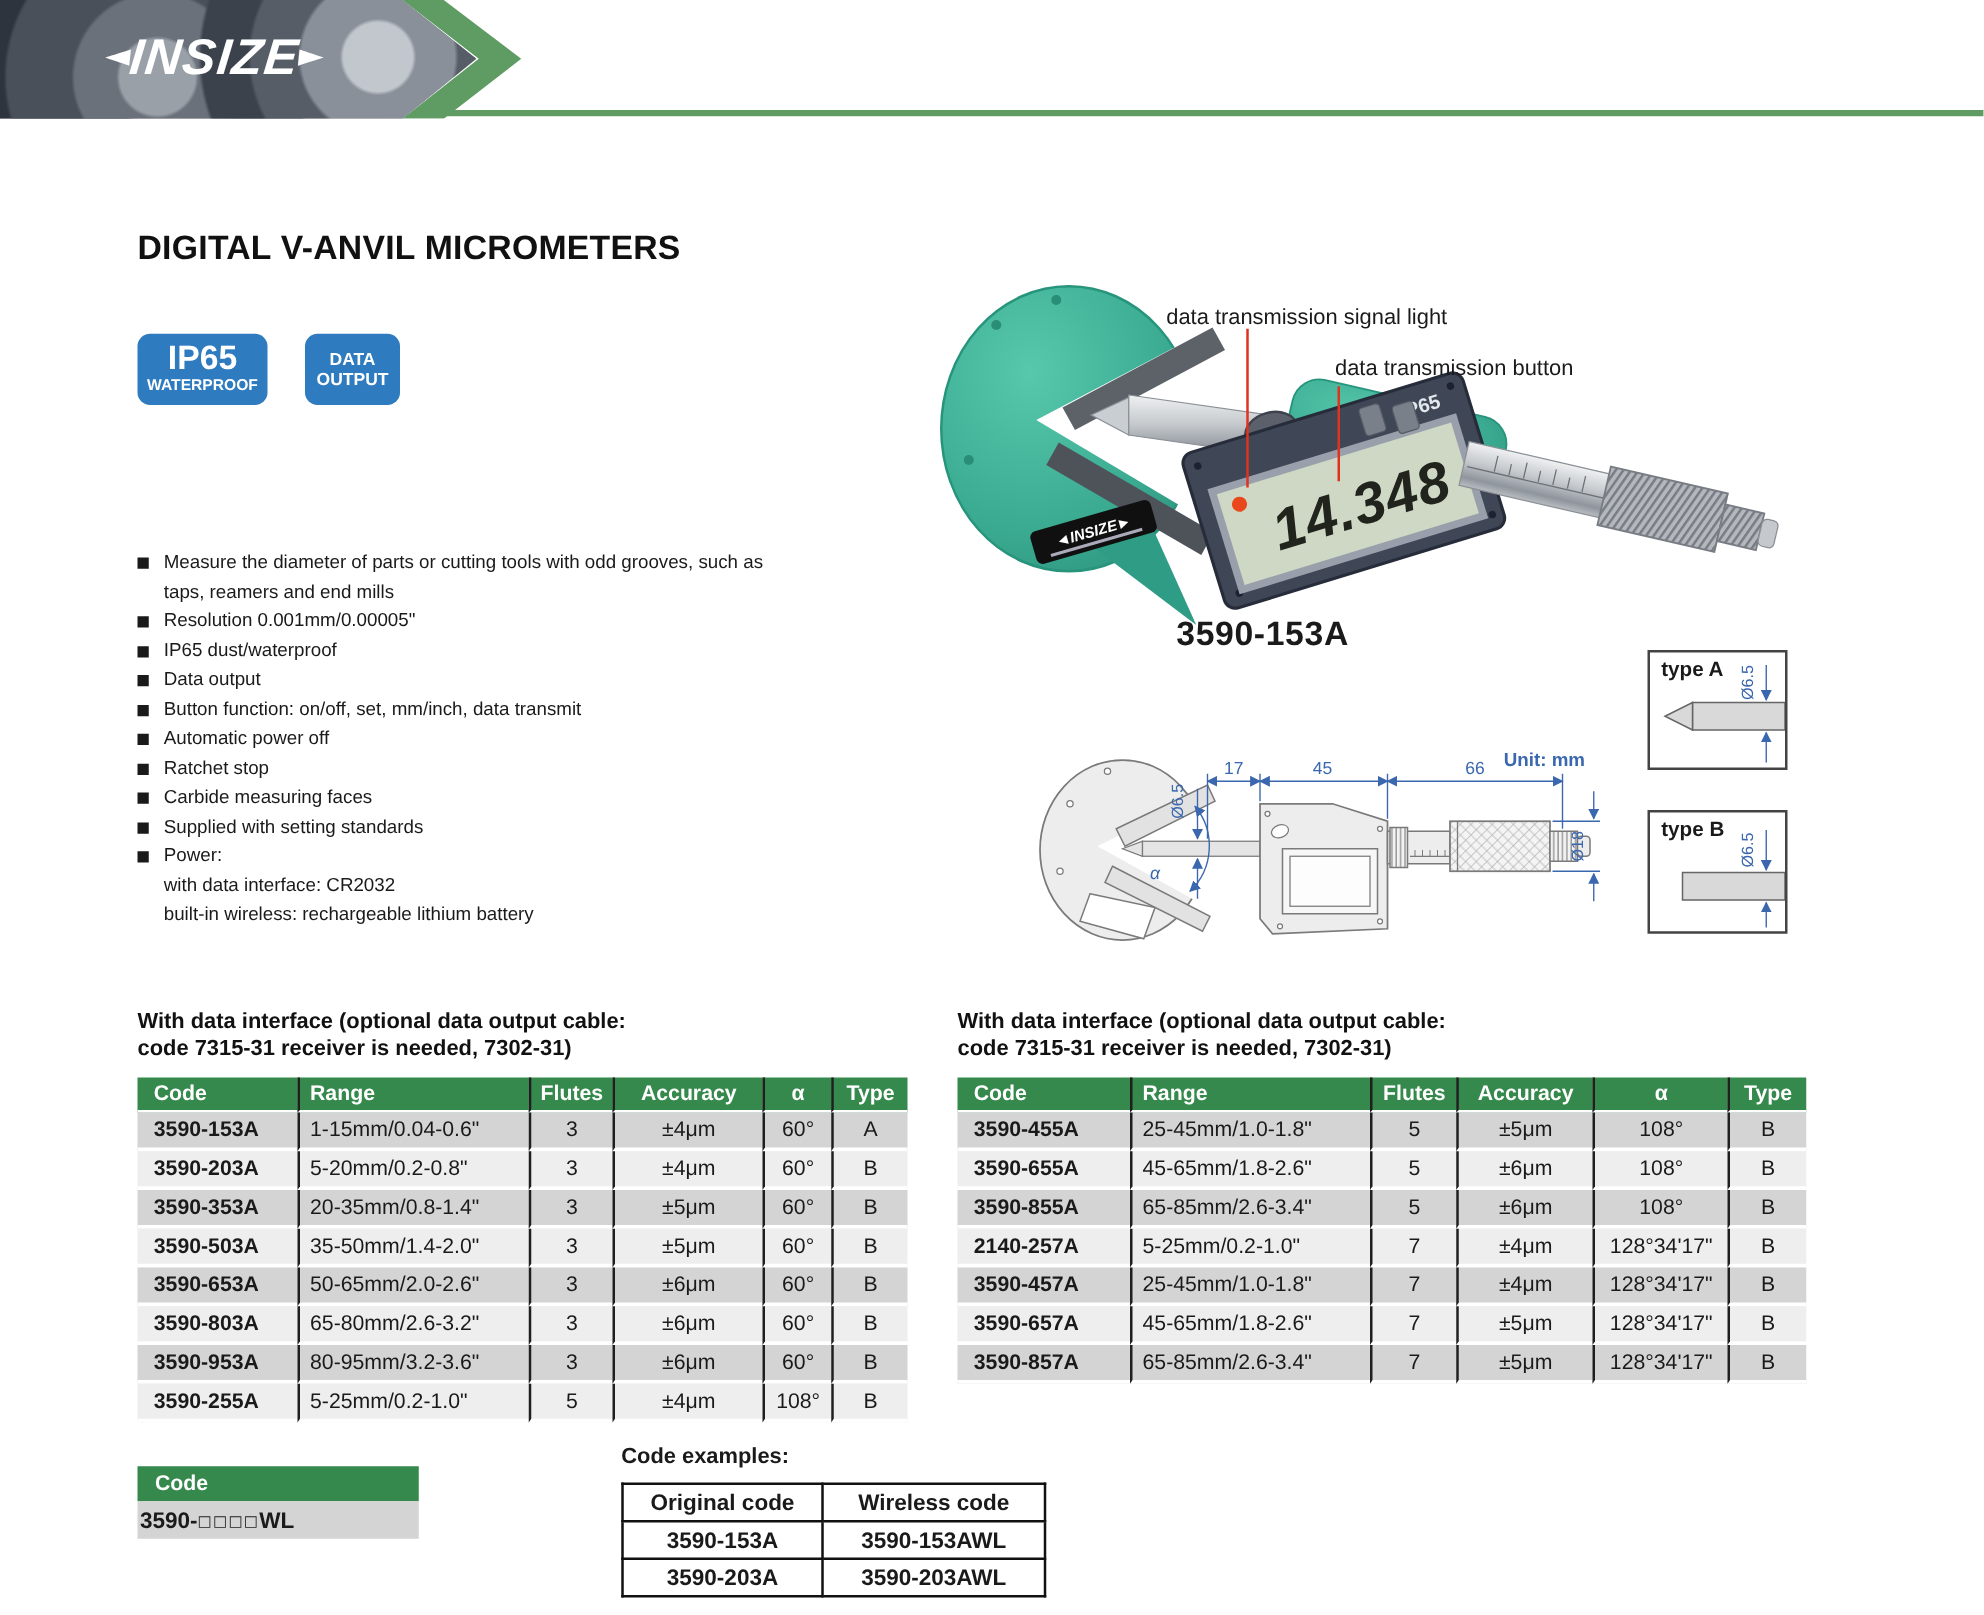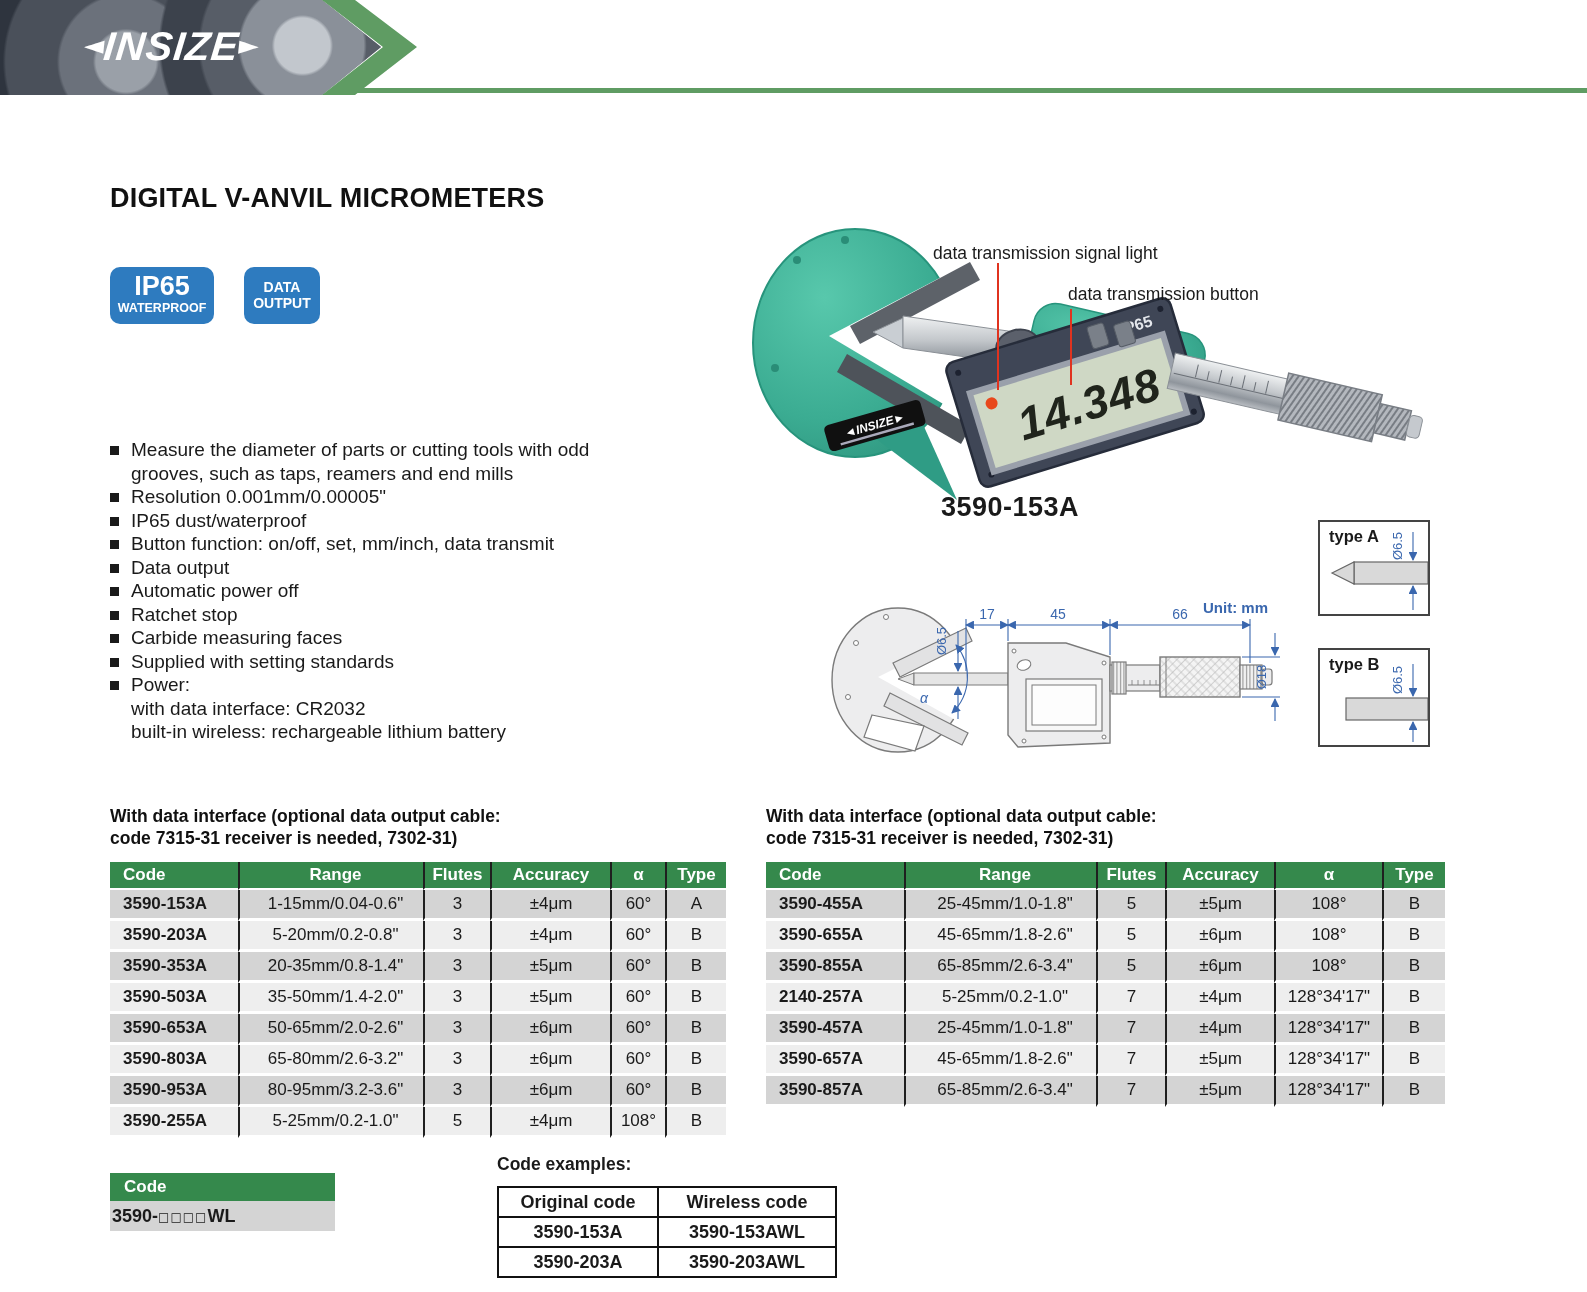--- a/index.html
+++ b/index.html
@@ -29,21 +29,21 @@
   .badges{position:absolute;left:110px;top:267px;display:flex;gap:30px;}
   .badge{background:#2e7bbf;color:#fff;border-radius:10px;text-align:center;font-weight:bold;height:57px;}
   .badge.b1{width:104px;}
   .badge.b1 .l1{font-size:27px;line-height:30px;margin-top:4px;}
   .badge.b1 .l2{font-size:12.5px;line-height:14px;}
   .badge.b2{width:76px;}
   .badge.b2 .l1{font-size:14px;line-height:16px;margin-top:12px;}
   .badge.b2 .l2{font-size:14px;line-height:16px;}
 
   
-  .features{position:absolute;left:108px;top:438px;width:510px;font-size:19px;line-height:23.5px;}
+  .features{position:absolute;left:108px;top:438px;width:510px;font-size:15px;line-height:23.5px;}
   .feat{display:flex;}
   .bullet{flex:0 0 9px;width:9px;height:9px;background:#1a1a1a;margin:8px 12px 0 2px;}
   .ftext{flex:1;}
   .fsub{padding-left:23px;}
 
   
   .product-svg{position:absolute;left:725px;top:198px;width:705px;height:350px;}
   .callout{position:absolute;font-size:17.5px;color:#1a1a1a;white-space:nowrap;}
   .redline{position:absolute;width:2px;background:#e0331f;}
   .model-caption{position:absolute;left:941px;top:492px;font-size:27px;font-weight:bold;letter-spacing:0.5px;}
@@ -57,21 +57,21 @@
   .typebox svg{position:absolute;left:0;top:0;}
 
   
   .tblwrap{position:absolute;}
   .tbl-heading{font-size:17.5px;font-weight:bold;line-height:21.5px;color:#111;}
   table.spec{border-collapse:separate;border-spacing:0;table-layout:fixed;width:100%;margin-top:13px;}
   table.spec th{background:#35894c;color:#fff;font-weight:bold;font-size:17px;height:26px;
                 border-bottom:2px solid #fff;padding:0;text-align:center;}
   table.spec td{font-size:17px;height:28px;border-bottom:3px solid #fff;padding:0;text-align:center;}
   table.spec th:first-child,table.spec td:first-child{text-align:left;padding-left:13px;}
-  table.spec th:nth-child(2),table.spec td:nth-child(2){text-align:center;padding-left:8px;}
+  table.spec th:nth-child(2),table.spec td:nth-child(2){text-align:left;padding-left:8px;}
   table.spec td:first-child{font-weight:bold;}
   table.spec th+th,table.spec td+td{border-left:2px solid #1f1f1f;}
   table.spec tbody tr:nth-child(odd) td{background:#d4d4d4;}
   table.spec tbody tr:nth-child(even) td{background:#eeeeee;}
 
   
   .wl{position:absolute;left:110px;top:1154px;width:420px;}
   .wl-heading{font-size:17.5px;font-weight:bold;line-height:22px;}
   .wl-head{margin-top:19px;width:225px;height:28px;line-height:28px;background:#35894c;color:#fff;
            font-weight:bold;font-size:17px;padding-left:14px;box-sizing:border-box;}
@@ -121,25 +121,25 @@
       <div class="feat">
         <span class="bullet"></span>
         <span class="ftext">Resolution 0.001mm/0.00005"</span>
       </div>
       <div class="feat">
         <span class="bullet"></span>
         <span class="ftext">IP65 dust/waterproof</span>
       </div>
       <div class="feat">
         <span class="bullet"></span>
+        <span class="ftext">Data output</span>
+      </div>
+      <div class="feat">
+        <span class="bullet"></span>
         <span class="ftext">Button function: on/off, set, mm/inch, data transmit</span>
-      </div>
-      <div class="feat">
-        <span class="bullet"></span>
-        <span class="ftext">Data output</span>
       </div>
       <div class="feat">
         <span class="bullet"></span>
         <span class="ftext">Automatic power off</span>
       </div>
       <div class="feat">
         <span class="bullet"></span>
         <span class="ftext">Ratchet stop</span>
       </div>
       <div class="feat">

